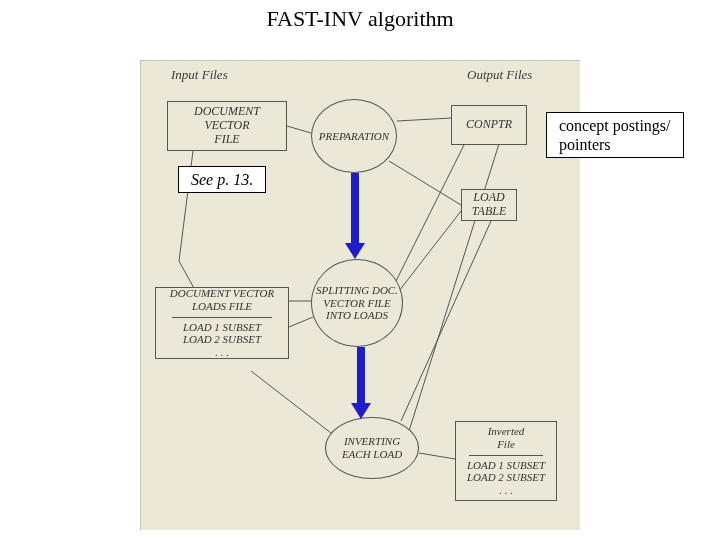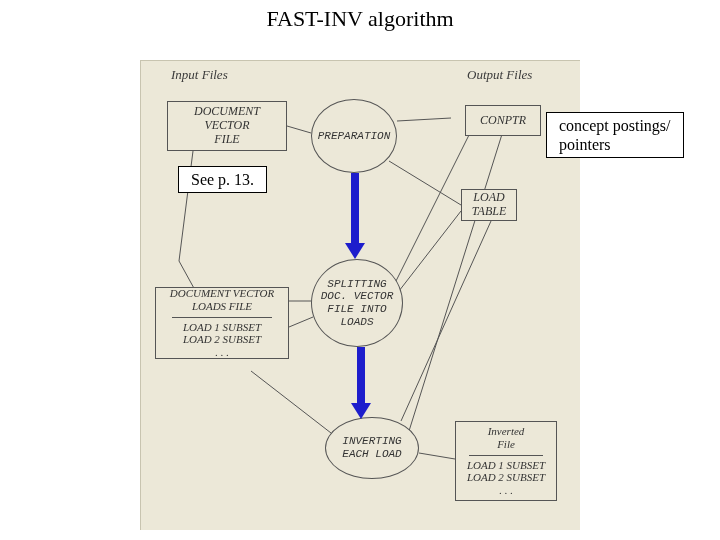--- a/index.html
+++ b/index.html
@@ -52,21 +52,21 @@
       display: flex;
       flex-direction: column;
       justify-content: center;
       align-items: center;
       line-height: 1.15;
       padding: 2px 4px;
     }
 
     
     .box.docvec     { left: 26px;  top: 40px;  width: 120px; height: 50px; }
-    .box.conptr     { left: 324px; top: 44px;  width: 76px;  height: 31px; }
+    .box.conptr     { left: 310px; top: 44px;  width: 76px;  height: 40px; }
     .box.loadtable  { left: 320px; top: 128px; width: 56px;  height: 32px; }
     .box.dvloads    { left: 14px;  top: 226px; width: 134px; height: 72px; }
     .box.invfile    { left: 314px; top: 360px; width: 102px; height: 80px; }
 
     .box .divider {
       width: 80%;
       border-top: 1px solid #555;
       margin: 4px 0 3px;
     }
     .box .small { font-size: 11px; }
@@ -78,37 +78,36 @@
       border-radius: 50%;
       font-style: italic;
       font-size: 11px;
       color: #333;
       display: flex;
       align-items: center;
       justify-content: center;
       text-align: center;
       line-height: 1.15;
       padding: 4px;
-      font-family: Liberation Mono, monospace;
     }
     .circle.prep    { left: 170px; top: 38px;  width: 86px; height: 74px; }
     .circle.split   { left: 170px; top: 198px; width: 92px; height: 88px; }
     .circle.invert  { left: 184px; top: 356px; width: 94px; height: 62px; }
 
     
     .overlay {
       position: absolute;
       background: #fff;
       border: 1px solid #000;
       font-size: 16px;
       color: #000;
       padding: 3px 12px;
       line-height: 1.2;
     }
-    .overlay.see    { left: 178px; top: 166px; }
+    .overlay.see    { left: 178px; top: 166px; font-style: italic; }
     .overlay.concept { left: 546px; top: 112px; }
 
     svg.lines {
       position: absolute;
       left: 0; top: 0;
       width: 440px; height: 470px;
       pointer-events: none;
     }
 
     

